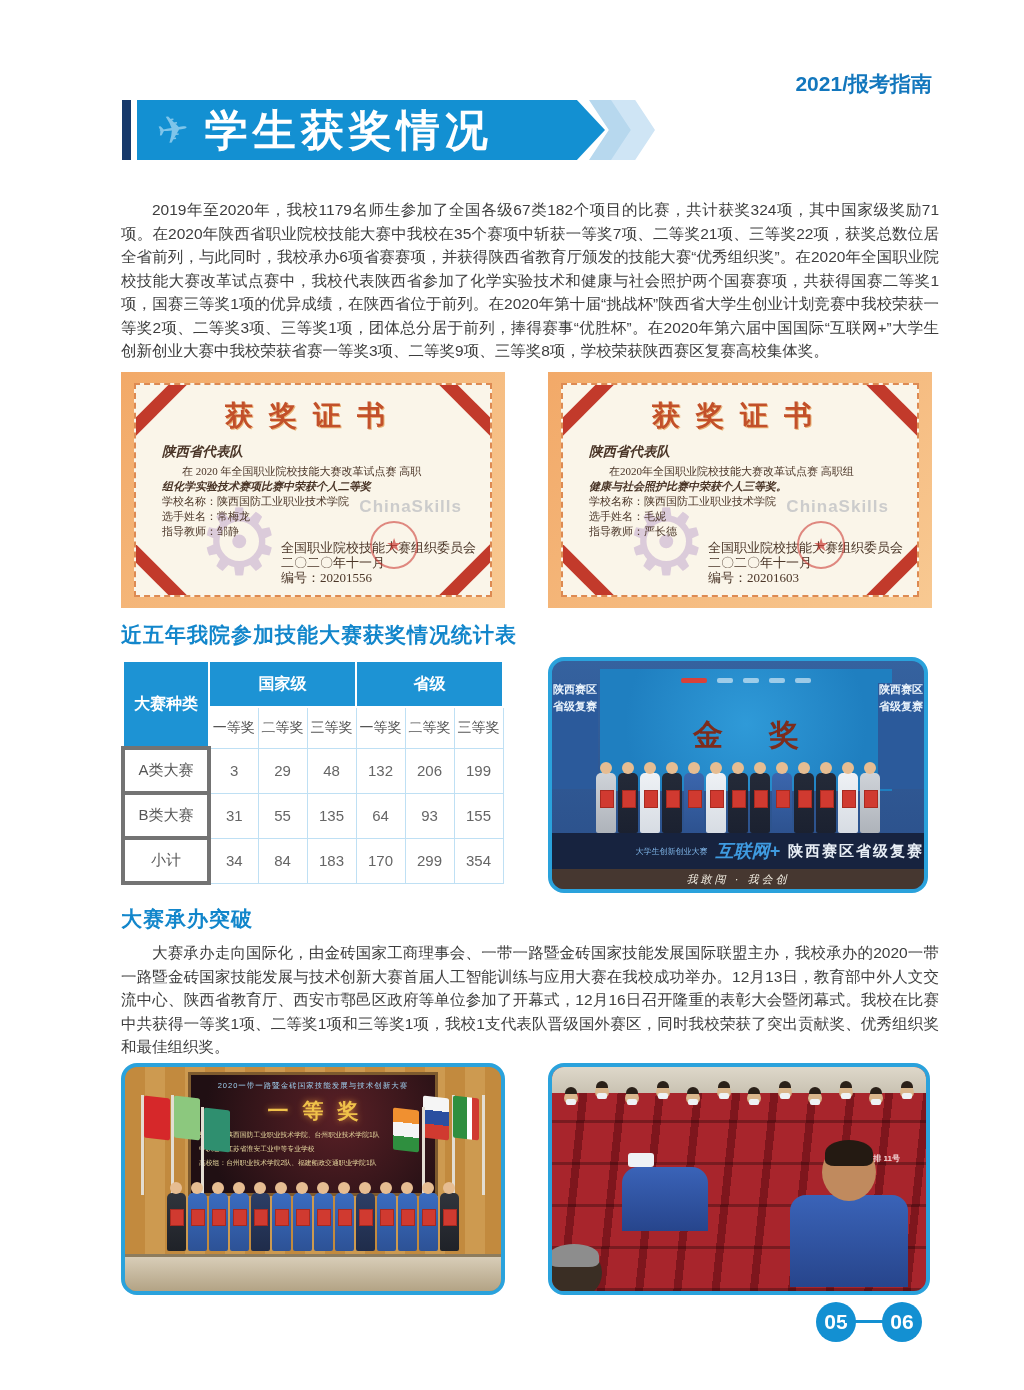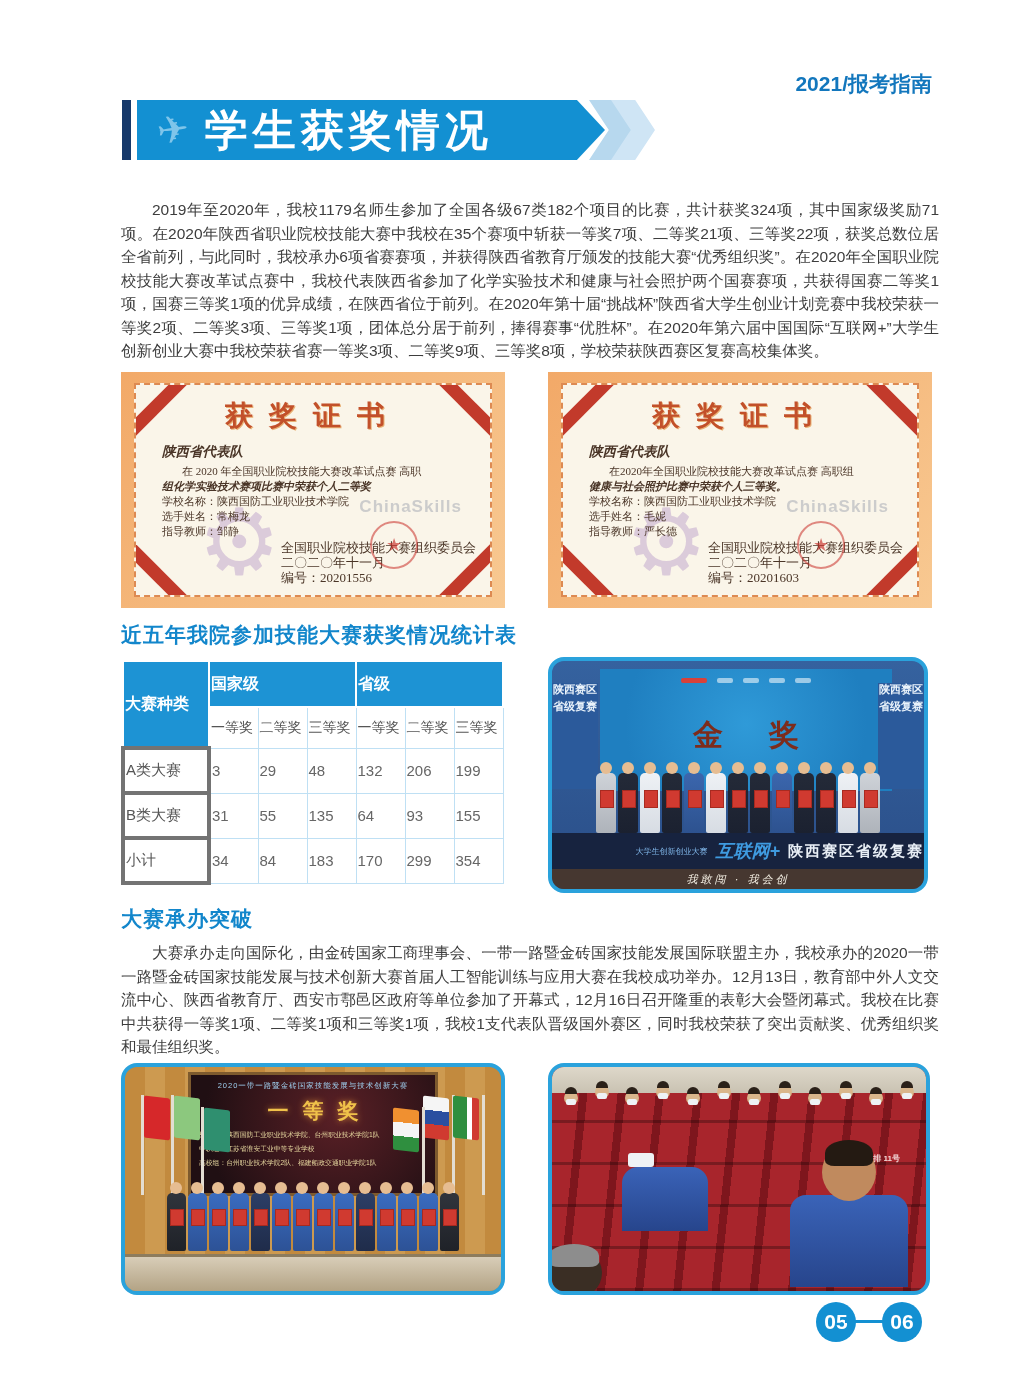--- a/index.html
+++ b/index.html
@@ -50,21 +50,21 @@
   .cert-watermark{position:absolute;right:28px;top:112px;font-size:17px;font-weight:bold;
                   color:#cccccc;letter-spacing:1px;font-family:"Liberation Sans",sans-serif;}
   .cert-issuer{position:absolute;right:14px;bottom:10px;text-align:left;font-size:13px;
                color:#4a3527;line-height:15px;z-index:2;}
   .cert-stamp{position:absolute;right:72px;bottom:26px;width:44px;height:44px;border-radius:50%;
               border:2px solid rgba(200,45,40,.55);color:rgba(200,45,40,.65);font-size:18px;
               display:flex;align-items:center;justify-content:center;z-index:3;}
 
   
   .stats-table{position:absolute;left:121px;top:660px;border-collapse:collapse;}
-  .stats-table td,.stats-table th{box-sizing:border-box;text-align:left;vertical-align:middle;}
+  .stats-table td,.stats-table th{box-sizing:border-box;text-align:center;vertical-align:middle;}
   .th-blue{background:#1d93d4;color:#fff;font-size:16px;font-weight:bold;border:2px solid #fff;}
   .th-kind{width:86px;}
   .th-sub{width:49px;height:41px;background:#fff;color:#555;font-size:14px;font-weight:normal;
           border:1px solid #bfe0f4;}
   .row-head{width:86px;height:45px;font-size:15px;color:#555;border:4px solid #737373;background:#fff;}
   .cell{width:49px;height:45px;font-size:15px;color:#666;border:1px solid #bfe0f4;background:#fff;}
   .hrow1{height:46px;}
 
   
   .photo{position:absolute;border:4px solid #2aa2dc;border-radius:16px;overflow:hidden;box-sizing:border-box;}

